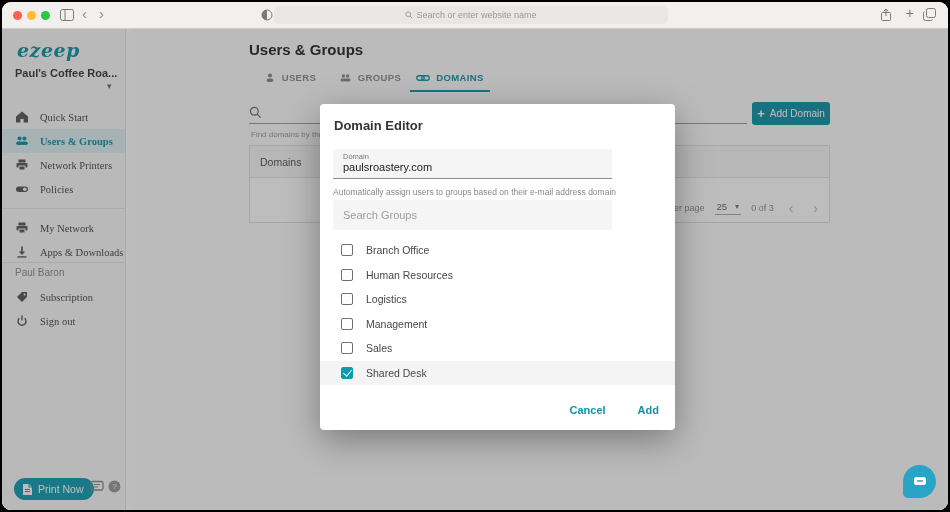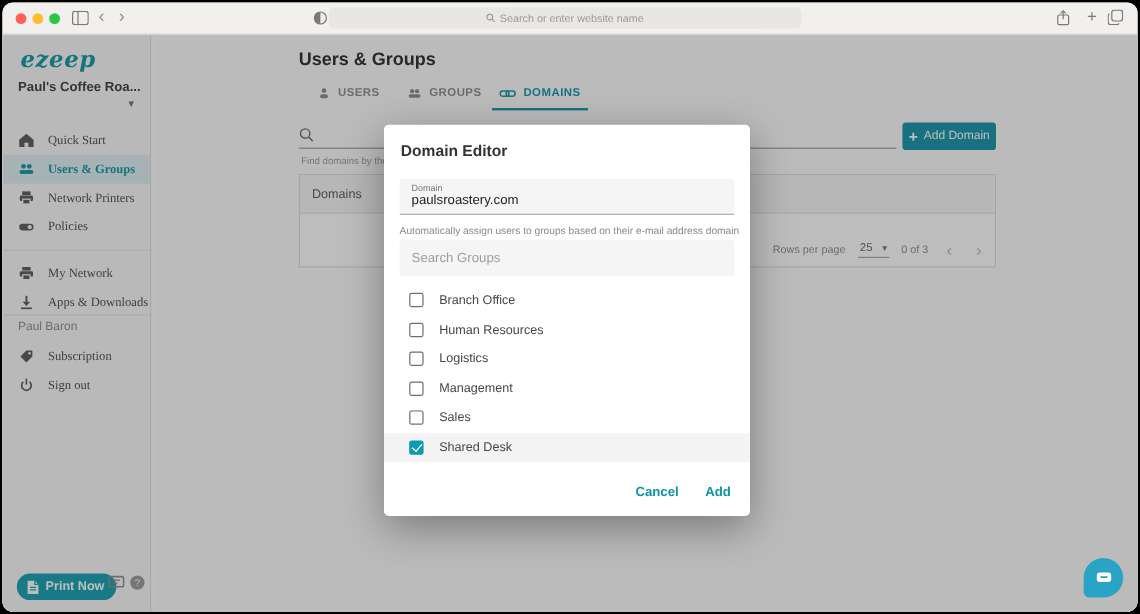--- a/index.html
+++ b/index.html
@@ -27,21 +27,21 @@
   .account-caret { position:absolute; left:105px; top:52px; font-size:9px; color:#6d6d6d; }
   .nav { position:absolute; left:0; top:76px; width:100%; }
   .nav-item { display:flex; align-items:center; height:24px; padding-left:13px; cursor:pointer; }
   .nav-item svg { flex:0 0 14px; }
   .nav-item .lbl { margin-left:11px; font-size:10.5px; color:#4b4b4b;font-family:Liberation Serif, serif; }
   .nav-item.active { background:#ddf0f3; }
   .nav-item.active .lbl { color:#1196a8; font-weight:bold; }
   .nav-div { height:1px; background:#e6e6e6; margin:7px 0; }
   .side-section-label { position:absolute; left:13px; top:238px; font-size:10px; color:#8d8d8d; }
   .nav2 { position:absolute; left:0; top:256px; width:100%; }
-  .print-now { position:absolute; left:12px; bottom:10px; height:22px; padding:0 10px 0 8px; background:#12a0b0; border-radius:11px; display:flex; align-items:center; color:#fff; font-size:10.5px; font-weight:bold; }
+  .print-now { position:absolute; left:12px; bottom:10px; height:22px; padding:0 10px 0 8px; background:#12a0b0; border-radius:11px; display:flex; align-items:center; color:#fff; font-size:10.5px; font-weight:normal; }
   .print-now svg{ margin-right:5px; }
   .side-foot-ico { position:absolute; bottom:13px; }
 
   
   .main { position:absolute; left:130px; top:0; right:0; bottom:0; background:#fcfcfc; }
   .page-title { position:absolute; left:117px; top:12px; font-size:15px; font-weight:bold; color:#2a2a2a; }
   .tabs { position:absolute; left:118px; top:36px; display:flex;text-align:right; }
   .tab { width:80px; height:27px; display:flex; align-items:center; justify-content:center; gap:6px; font-size:9.5px; font-weight:bold; letter-spacing:0.4px; color:#8c8c8c; border-bottom:2px solid transparent; }
   .tab.active { color:#1196a8; border-bottom-color:#1196a8; }
 
@@ -52,36 +52,36 @@
 
   .table { position:absolute; left:117px; top:116px; width:581px; height:78px; background:#fff; border:1px solid #dedede; }
   .table-head { height:32px; display:flex; align-items:center; padding-left:10px; background:#f7f7f7; border-bottom:1px solid #e2e2e2; font-size:10.5px; color:#555; }
   .paginator { position:absolute; right:6px; bottom:6px; display:flex; align-items:center; gap:10px; }
   .pg-label { font-size:9px; color:#8d8d8d; }
   .pg-select { display:flex; align-items:center; gap:8px; font-size:9.5px; color:#666; border-bottom:1px solid #aaa; padding:0 2px 2px 2px; }
   .pg-range { font-size:9px; color:#8d8d8d; }
   .pg-arrow { font-size:14px; color:#b8b8b8; padding:0 5px; }
 
   
-  .modal { position:absolute; left:318px; top:75px; width:305px; height:326px; background:#fff; border-radius:4px; box-shadow:0 10px 35px rgba(0,0,0,0.35); z-index:10; }
+  .modal { position:absolute; left:318px; top:75px; width:355px; height:326px; background:#fff; border-radius:4px; box-shadow:0 10px 35px rgba(0,0,0,0.35); z-index:10; }
   .modal-title { position:absolute; left:14px; top:14px; font-size:13px; font-weight:bold; color:#333; }
   .domain-field { position:absolute; left:13px; top:45px; width:279px; height:30px; background:#f5f5f5; border:none; border-bottom:1px solid #8a8a8a; border-radius:2px 2px 0 0; }
   .domain-label { position:absolute; left:23px; top:48px; font-size:7.5px; color:#777; }
   .domain-input { position:absolute; left:23px; top:57px; width:260px; border:none; background:transparent; font-size:11px; color:#222; font-family:inherit; outline:none; }
   .modal-helper { position:absolute; left:13px; top:83px; font-size:8.5px; color:#888; }
   .group-search { position:absolute; left:13px; top:96px; width:279px; height:30px; background:#f5f5f5; border:none; border-radius:2px; padding-left:10px; font-size:11px; color:#444; font-family:inherit; outline:none; }
   .group-search::placeholder { color:#9d9d9d; }
   .group-list { position:absolute; left:0; top:134px; width:100%; }
   .group-row { height:24.5px; display:flex; align-items:center; padding-left:21px; }
   .group-row.highlight { background:#f4f4f4; }
   .cbx { position:relative; width:12px; height:12px; border:1.5px solid #6f6f6f; border-radius:2px; background:#fff; }
   .cbx.checked { background:#0d9cae; border-color:#0d9cae; }
   .cbx.checked::after { content:""; position:absolute; left:3px; top:0px; width:4px; height:7px; border:solid #fff; border-width:0 1.6px 1.6px 0; transform:rotate(40deg); }
   .group-name { margin-left:13px; font-size:10.5px; color:#474747; }
-  .modal-foot { position:absolute; right:14px; bottom:10px; display:flex; gap:18px; }
+  .modal-foot { position:absolute; right:14px; bottom:10px; display:flex; gap:28px; }
   .text-btn { border:none; background:transparent; color:#0d93a6; font-size:11px; font-weight:bold; font-family:inherit; padding:4px 2px; }
 
   
   .fab { position:absolute; right:12px; bottom:12px; width:33px; height:33px; background:#2aa4c6; border-radius:17px 17px 17px 5px; z-index:20; display:flex; align-items:center; justify-content:center; }
 </style>
 </head>
 <body>
 
 <div class="window">
 

